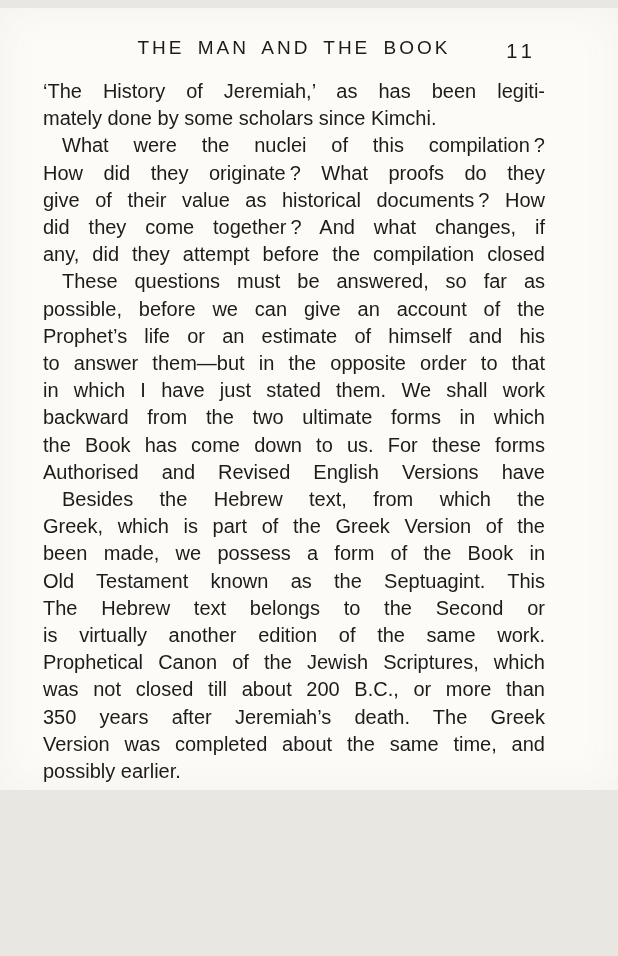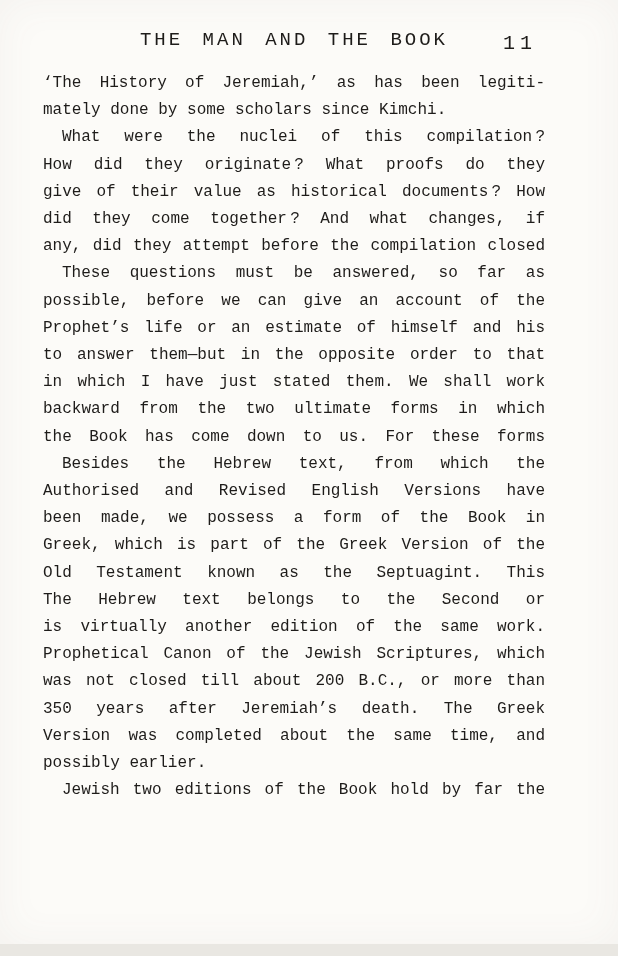--- a/index.html
+++ b/index.html
@@ -7,25 +7,25 @@
     --ink: #1e1c1a;
   }
   html, body {
     margin: 0;
     padding: 0;
     background: #e9e7e2;
   }
   .page {
     position: relative;
     width: 618px;
-    height: 944px;
-    margin: 0 auto;
+    height: 782px;
+    margin: 8px auto;
     background: var(--bg);
     color: var(--ink);
-    font-family: Liberation Mono, monospace;
+    font-family: Liberation Sans, sans-serif;
     overflow: hidden;
     box-shadow: inset 0 0 40px rgba(120,110,95,0.06);
   }
   .running-header {
     position: absolute;
     top: 29px;
     left: 43px;
     width: 502px;
     height: 26px;
   }
@@ -42,21 +42,21 @@
     top: 3px;
     font-size: 20px;
     letter-spacing: 5px;
     font-variant: small-caps;
   }
   .page-body {
     position: absolute;
     top: 70px;
     left: 43px;
     width: 502px;
-    font-size: 16px;
+    font-size: 20px;
     line-height: 27.2px;
   }
   .line {
     text-align: justify;
     text-align-last: justify;
     white-space: normal;
   }
   .line.end {
     text-align-last: left;
   }
@@ -80,24 +80,24 @@
       <div class="line">give of their value as historical documents ? How</div>
       <div class="line">did they come together ? And what changes, if</div>
       <div class="line">any, did they attempt before the compilation closed</div>
       <div class="line indent">These questions must be answered, so far as</div>
       <div class="line">possible, before we can give an account of the</div>
       <div class="line">Prophet’s life or an estimate of himself and his</div>
       <div class="line">to answer them—but in the opposite order to that</div>
       <div class="line">in which I have just stated them. We shall work</div>
       <div class="line">backward from the two ultimate forms in which</div>
       <div class="line">the Book has come down to us. For these forms</div>
+      <div class="line">Authorised and Revised English Versions have</div>
       <div class="line indent">Besides the Hebrew text, from which the</div>
-      <div class="line">Authorised and Revised English Versions have</div>
+      <div class="line">Greek, which is part of the Greek Version of the</div>
       <div class="line">been made, we possess a form of the Book in</div>
-      <div class="line">Greek, which is part of the Greek Version of the</div>
       <div class="line">Old Testament known as the Septuagint. This</div>
       <div class="line">The Hebrew text belongs to the Second or</div>
       <div class="line">is virtually another edition of the same work.</div>
       <div class="line">Prophetical Canon of the Jewish Scriptures, which</div>
       <div class="line">was not closed till about 200 B.C., or more than</div>
       <div class="line">350 years after Jeremiah’s death. The Greek</div>
       <div class="line">Version was completed about the same time, and</div>
       <div class="line end">possibly earlier.</div>
       <div class="line indent">Jewish two editions of the Book hold by far the</div>
     </div>

